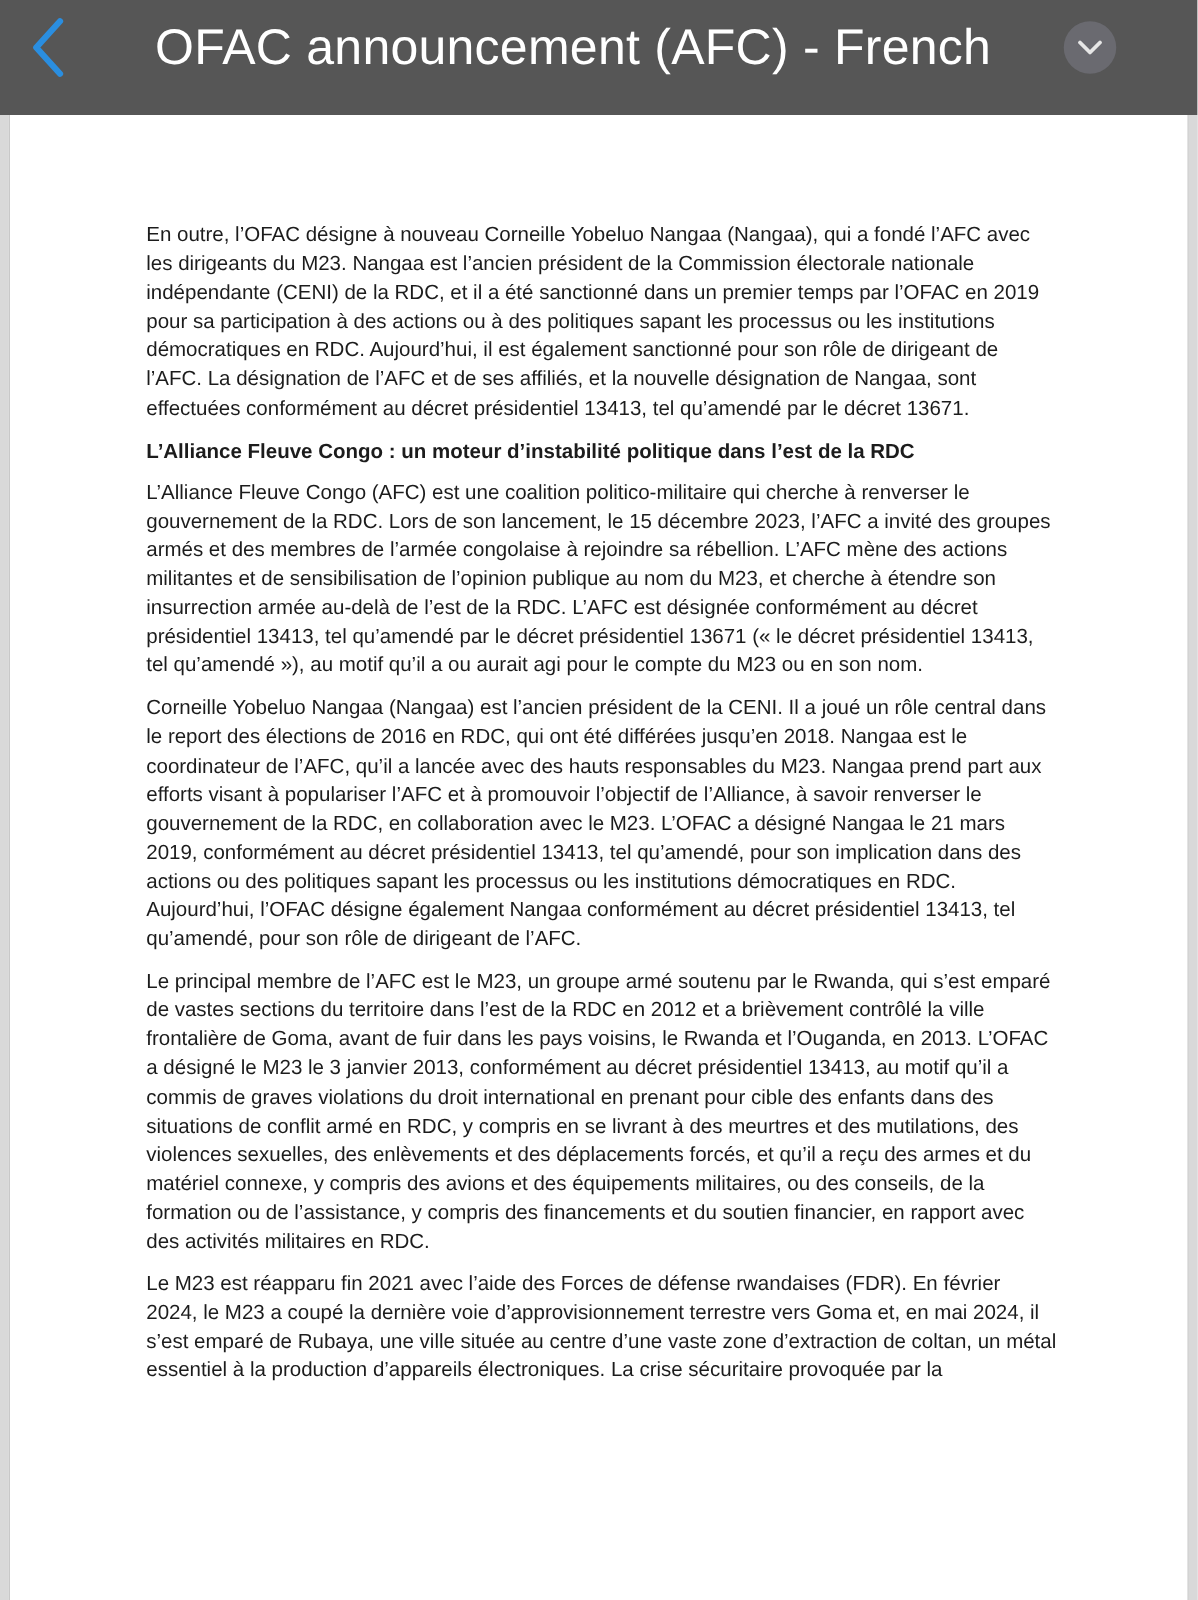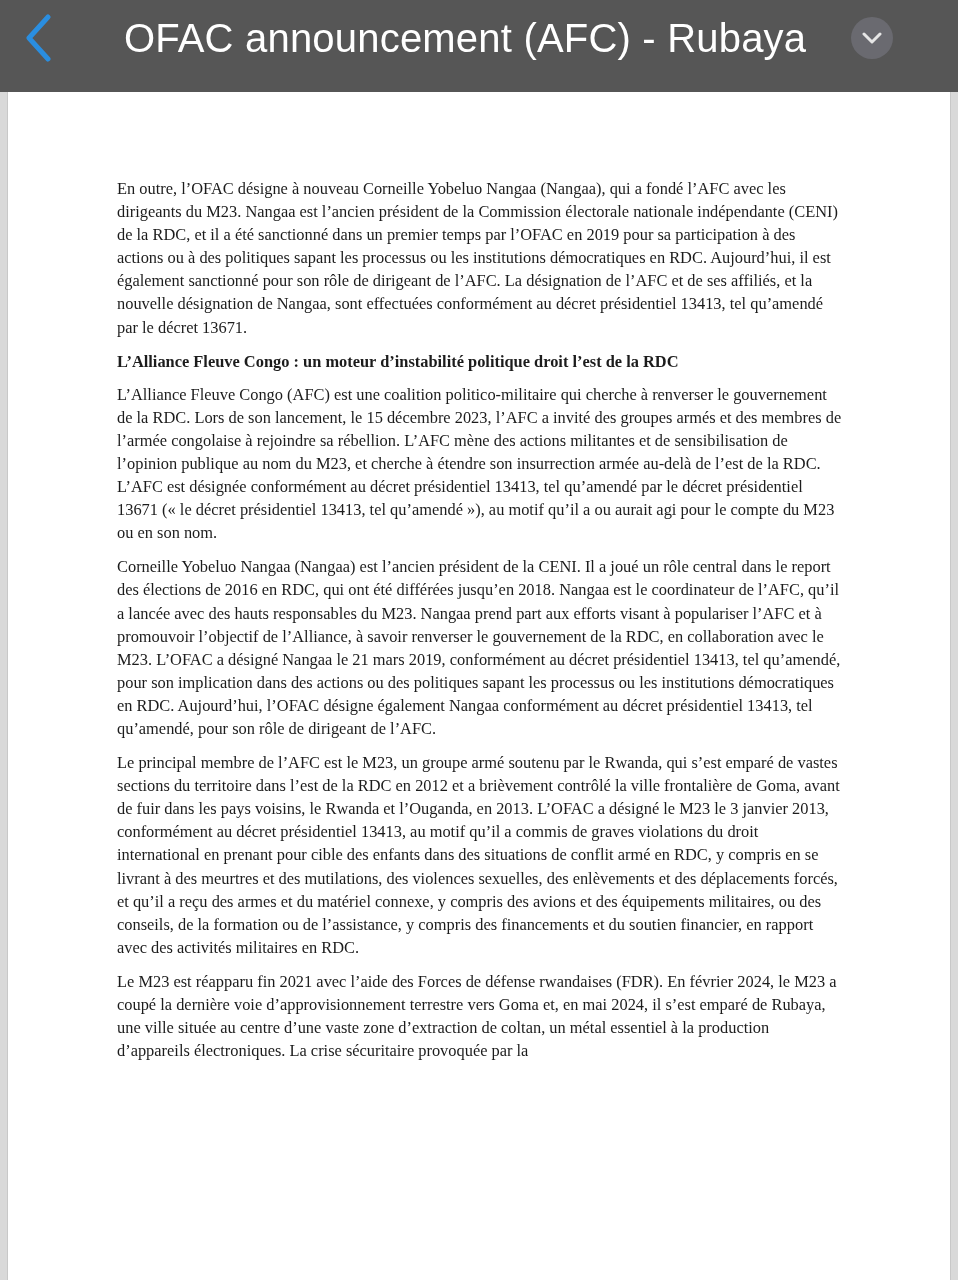--- a/index.html
+++ b/index.html
@@ -25,45 +25,45 @@
       border-radius: 50%; background: #6a6a70;
       display: flex; align-items: center; justify-content: center; cursor: pointer;
     }
     .page {
       position: absolute; top: 92px; left: 7px; width: 944px; height: 1188px;
       background: #ffffff;
       border-left: 1px solid #c8c8c8; border-right: 1px solid #c8c8c8;
     }
     .doc {
       position: absolute; top: 177px; left: 117px; width: 728px;
-      font-family: Liberation Serif, serif; font-size: 16.4px; line-height: 23.1px;
+      font-family: Liberation Sans, sans-serif; font-size: 16.4px; line-height: 23.1px;
       color: #1c1c1c;
     }
     .doc p { margin-bottom: 11px; }
     .doc h3 { font-size: 16.4px; font-weight: bold; line-height: 23px; margin-bottom: 10px; margin-top: 1px; }
   </style>
 </head>
 <body>
 
 <div class="header">
   <div class="back-btn">
     <svg width="28" height="48" viewBox="0 0 28 48">
       <polyline points="24,3 5,24 24,45" fill="none" stroke="#2a8ee0" stroke-width="5" stroke-linecap="round" stroke-linejoin="round"></polyline>
     </svg>
   </div>
-  <div class="title">OFAC announcement (AFC) - Rubaya</div>
+  <div class="title">OFAC announcement (AFC) - French</div>
   <div class="menu-btn">
     <svg width="20" height="12" viewBox="0 0 20 12">
       <polyline points="2,2 10,10 18,2" fill="none" stroke="#e6e6e6" stroke-width="3" stroke-linecap="round" stroke-linejoin="round"></polyline>
     </svg>
   </div>
 </div>
 
 <div class="page"></div>
 
 <div class="doc">
   <p>En outre, l’OFAC désigne à nouveau Corneille Yobeluo Nangaa (Nangaa), qui a fondé l’AFC avec les dirigeants du M23. Nangaa est l’ancien président de la Commission électorale nationale indépendante (CENI) de la RDC, et il a été sanctionné dans un premier temps par l’OFAC en 2019 pour sa participation à des actions ou à des politiques sapant les processus ou les institutions démocratiques en RDC. Aujourd’hui, il est également sanctionné pour son rôle de dirigeant de l’AFC. La désignation de l’AFC et de ses affiliés, et la nouvelle désignation de Nangaa, sont effectuées conformément au décret présidentiel 13413, tel qu’amendé par le décret 13671.</p>
-  <h3>L’Alliance Fleuve Congo : un moteur d’instabilité politique droit l’est de la RDC</h3>
+  <h3>L’Alliance Fleuve Congo : un moteur d’instabilité politique dans l’est de la RDC</h3>
   <p>L’Alliance Fleuve Congo (AFC) est une coalition politico-militaire qui cherche à renverser le gouvernement de la RDC. Lors de son lancement, le 15 décembre 2023, l’AFC a invité des groupes armés et des membres de l’armée congolaise à rejoindre sa rébellion. L’AFC mène des actions militantes et de sensibilisation de l’opinion publique au nom du M23, et cherche à étendre son insurrection armée au-delà de l’est de la RDC. L’AFC est désignée conformément au décret présidentiel 13413, tel qu’amendé par le décret présidentiel 13671 (« le décret présidentiel 13413, tel qu’amendé »), au motif qu’il a ou aurait agi pour le compte du M23 ou en son nom.</p>
   <p>Corneille Yobeluo Nangaa (Nangaa) est l’ancien président de la CENI. Il a joué un rôle central dans le report des élections de 2016 en RDC, qui ont été différées jusqu’en 2018. Nangaa est le coordinateur de l’AFC, qu’il a lancée avec des hauts responsables du M23. Nangaa prend part aux efforts visant à populariser l’AFC et à promouvoir l’objectif de l’Alliance, à savoir renverser le gouvernement de la RDC, en collaboration avec le M23. L’OFAC a désigné Nangaa le 21 mars 2019, conformément au décret présidentiel 13413, tel qu’amendé, pour son implication dans des actions ou des politiques sapant les processus ou les institutions démocratiques en RDC. Aujourd’hui, l’OFAC désigne également Nangaa conformément au décret présidentiel 13413, tel qu’amendé, pour son rôle de dirigeant de l’AFC.</p>
   <p>Le principal membre de l’AFC est le M23, un groupe armé soutenu par le Rwanda, qui s’est emparé de vastes sections du territoire dans l’est de la RDC en 2012 et a brièvement contrôlé la ville frontalière de Goma, avant de fuir dans les pays voisins, le Rwanda et l’Ouganda, en 2013. L’OFAC a désigné le M23 le 3 janvier 2013, conformément au décret présidentiel 13413, au motif qu’il a commis de graves violations du droit international en prenant pour cible des enfants dans des situations de conflit armé en RDC, y compris en se livrant à des meurtres et des mutilations, des violences sexuelles, des enlèvements et des déplacements forcés, et qu’il a reçu des armes et du matériel connexe, y compris des avions et des équipements militaires, ou des conseils, de la formation ou de l’assistance, y compris des financements et du soutien financier, en rapport avec des activités militaires en RDC.</p>
   <p>Le M23 est réapparu fin 2021 avec l’aide des Forces de défense rwandaises (FDR). En février 2024, le M23 a coupé la dernière voie d’approvisionnement terrestre vers Goma et, en mai 2024, il s’est emparé de Rubaya, une ville située au centre d’une vaste zone d’extraction de coltan, un métal essentiel à la production d’appareils électroniques. La crise sécuritaire provoquée par la</p>
 </div>
 
 </body></html>

